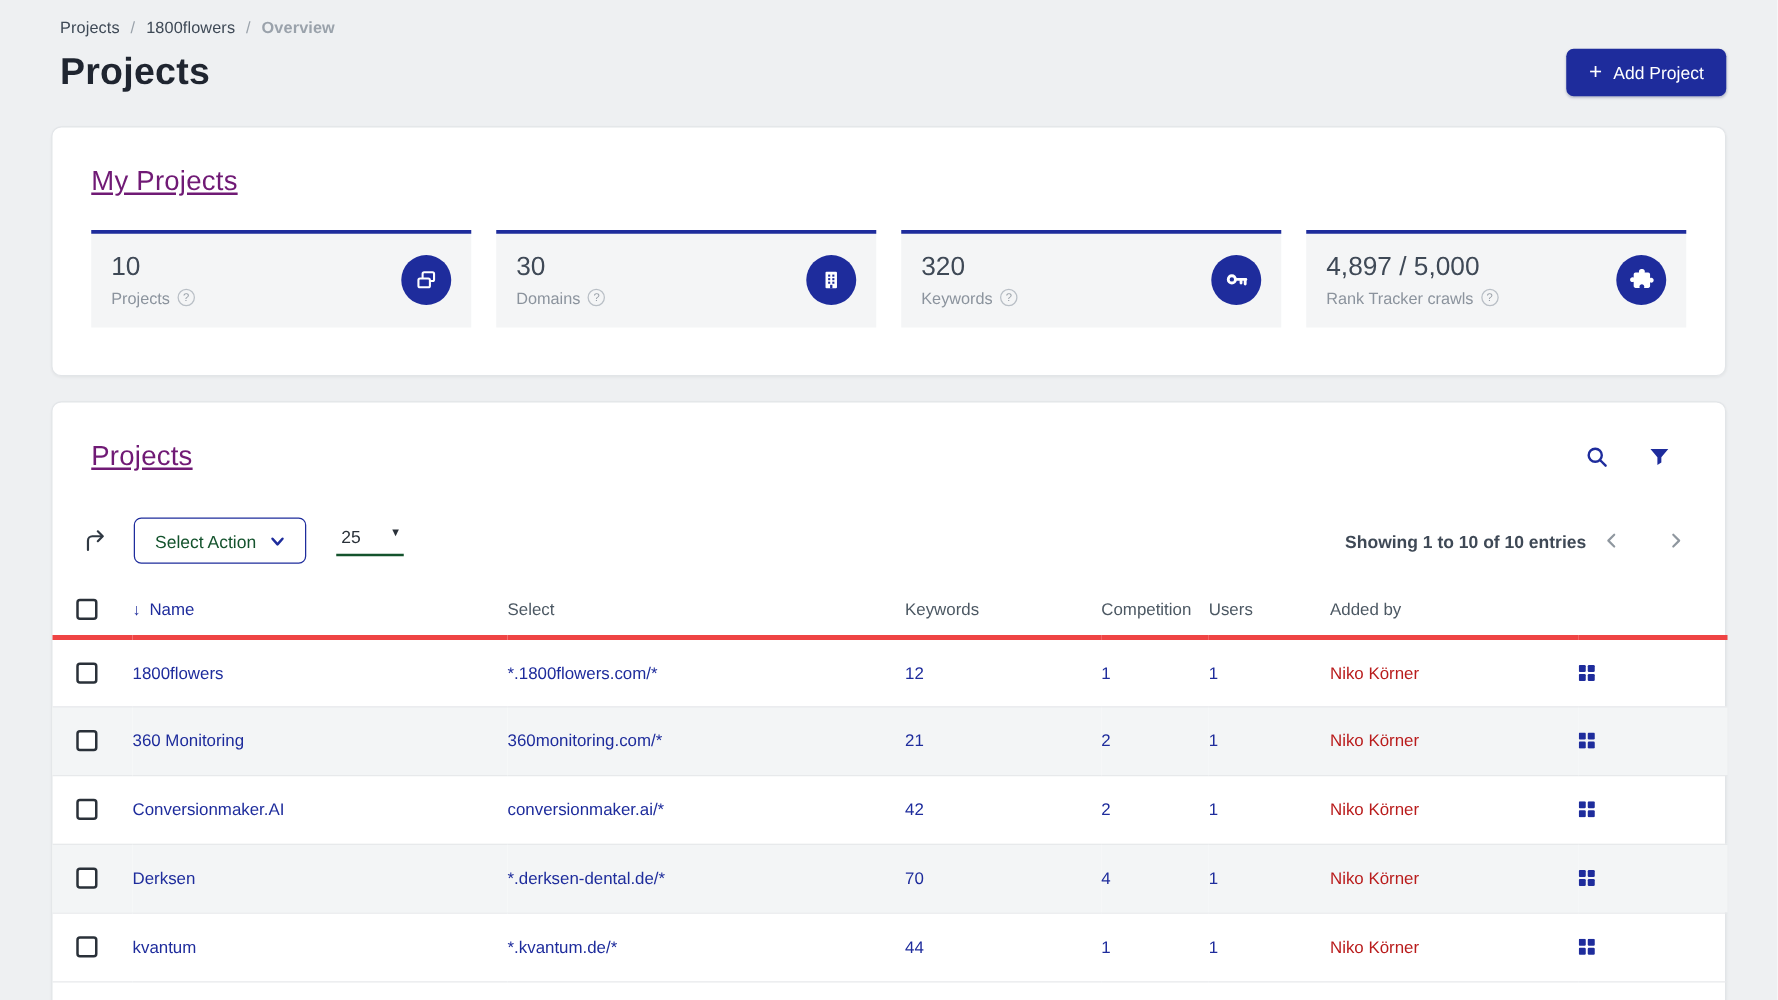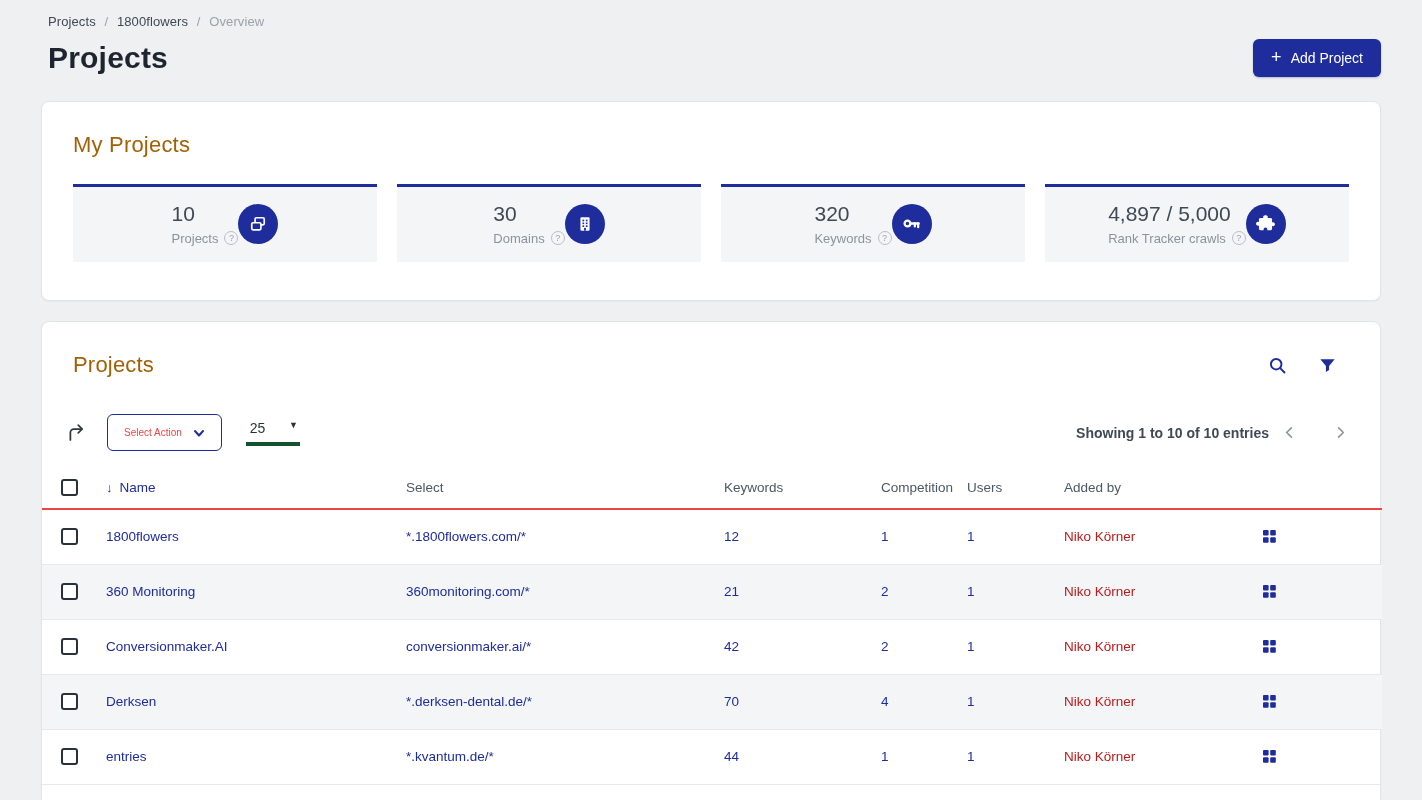--- a/index.html
+++ b/index.html
@@ -9,47 +9,47 @@
     background:#eef0f2;
     font-family:"Liberation Sans", sans-serif;
     color:#3e4956;
   }
   .page { padding:14px 41px 0 41px; }
 
   
   .breadcrumb { padding-left:7px; font-size:13px; color:#3e4956; letter-spacing:.1px; }
   .breadcrumb .crumb { cursor:pointer; }
   .breadcrumb .sep { color:#9aa2ab; margin:0 5px; }
-  .breadcrumb .crumb.current { color:#9aa2ab; cursor:default; }
+  .breadcrumb .crumb.current { color:#9aa2ab; cursor:default;font-weight:bold; }
 
   .title-row { display:flex; align-items:center; justify-content:space-between; margin:10px 0 24px 0; }
   .page-title { margin:0; padding-left:7px; font-size:30px; font-weight:700; color:#1f2530; letter-spacing:.2px; }
   .btn-primary {
     display:flex; align-items:center; gap:9px;
     background:#1e2c9c; color:#fff; border:none; border-radius:6px;
     height:38px; padding:0 18px; font-size:14px; font-family:inherit; cursor:pointer;
     box-shadow:0 1px 2px rgba(20,30,90,.25);
   }
   .btn-primary .plus { font-size:18px; line-height:1; font-weight:400; margin-top:-2px; }
 
   
   .card {
     background:#fff; border:1px solid #e2e5e8; border-radius:8px;
     box-shadow:0 1px 2px rgba(0,0,0,.04);
     margin-bottom:20px;
   }
-  .card-title { margin:0; font-size:22px; font-weight:400; color:#a16207; letter-spacing:.2px; }
+  .card-title { margin:0; font-size:22px; font-weight:400; color:#701a75; letter-spacing:.2px;text-decoration:underline; }
 
   
   .stats-card { padding:30px 31px 38px 31px; }
   .stat-grid { display:grid; grid-template-columns:repeat(4,1fr); gap:20px; margin-top:26px; }
   .stat-card {
     border-top:3px solid #1e2c9c; background:#f4f5f6;
     padding:13px 16px 15px 16px;
-    display:flex; align-items:center; justify-content:center;
+    display:flex; align-items:center; justify-content:space-between;
     min-height:78px;
   }
   .stat-value { font-size:21px; color:#3f4956; }
   .stat-label-row { display:flex; align-items:center; gap:6px; margin-top:5px; }
   .stat-label { font-size:13px; color:#8b939d; }
   .help-badge {
     display:inline-flex; align-items:center; justify-content:center;
     width:14px; height:14px; border-radius:50%;
     border:1px solid #b9bfc6; color:#9aa1a9; font-size:9px; line-height:1;
   }
@@ -62,38 +62,38 @@
   .projects-card { padding:30px 0 0 0; min-height:520px; }
   .panel-head { display:flex; align-items:center; justify-content:space-between; padding:0 43px 0 31px; }
   .panel-icons { display:flex; align-items:center; gap:30px; }
   .icon-btn { background:none; border:none; padding:0; cursor:pointer; display:flex; }
 
   .toolbar { display:flex; align-items:center; margin-top:36px; padding:0 31px 0 24px; height:37px; }
   .export-btn { background:none; border:none; padding:0; cursor:pointer; display:flex; margin-right:20px; }
   .btn-outline {
     display:flex; align-items:center; gap:11px;
     background:#fff; border:1px solid #1e2c9c; border-radius:6px;
-    height:37px; padding:0 16px; color:#ef4444; font-size:10px; font-family:inherit; cursor:pointer;
+    height:37px; padding:0 16px; color:#14532d; font-size:14px; font-family:inherit; cursor:pointer;
   }
   .pagesize {
     display:flex; align-items:flex-start; justify-content:space-between;
     width:54px; margin-left:24px; padding:0 2px 6px 4px;
-    border-bottom:4px solid #14532d; font-size:14px; color:#2a3139; cursor:pointer;
+    border-bottom:2px solid #14532d; font-size:14px; color:#2a3139; cursor:pointer;
   }
   .pagesize .caret { font-size:9px; color:#2a3139; }
   .toolbar-spacer { flex:1; }
   .showing-text { font-size:14px; color:#3f4956; margin-right:12px;font-weight:bold; }
   .pager { display:flex; align-items:center; gap:34px; }
   .pager .icon-btn svg { display:block; }
 
   
   table { width:100%; border-collapse:collapse; table-layout:fixed; margin-top:22px; }
   thead th {
     text-align:left; font-weight:400; font-size:13.5px; color:#4c5863;
-    padding:6px 0 12px 0; border-bottom:2px solid #ef4444;
+    padding:6px 0 12px 0; border-bottom:4px solid #ef4444;
   }
   thead th.col-name { color:#1e2c9c; }
   .sort-arrow { color:#1e2c9c; margin-right:7px; font-size:13px; }
   tbody td { height:55px; border-bottom:1px solid #e7e9eb; font-size:13.5px; vertical-align:middle; padding:0; }
   tbody tr:nth-child(even) { background:#f3f5f6; }
   .cell-link { color:#1e2c9c; cursor:pointer; }
   .cell-muted { color:#b91c1c; }
   .cb-cell { padding-left:19px !important; }
   .checkbox {
     display:inline-block; width:17px; height:17px;
@@ -352,21 +352,21 @@
                   <rect x="7.2" y="0" width="5.6" height="5.6" rx="1" fill="#1e2c9c"></rect>
                 <rect x="0" y="7.2" width="5.6" height="5.6" rx="1" fill="#1e2c9c"></rect>
                   <rect x="7.2" y="7.2" width="5.6" height="5.6" rx="1" fill="#1e2c9c"></rect>
               </svg>
             </button>
           </td>
         </tr>
 
         <tr>
           <td class="cb-cell"><span class="checkbox"></span></td>
-          <td><span class="cell-link">entries</span></td>
+          <td><span class="cell-link">kvantum</span></td>
           <td><span class="cell-link">*.kvantum.de/*</span></td>
           <td><span class="cell-link">44</span></td>
           <td><span class="cell-link">1</span></td>
           <td><span class="cell-link">1</span></td>
           <td><span class="cell-muted">Niko Körner</span></td>
           <td>
             <button class="grid-btn">
               <svg width="13" height="13" viewBox="0 0 13 13">
                 <rect x="0" y="0" width="5.6" height="5.6" rx="1" fill="#1e2c9c"></rect>
                   <rect x="7.2" y="0" width="5.6" height="5.6" rx="1" fill="#1e2c9c"></rect>

